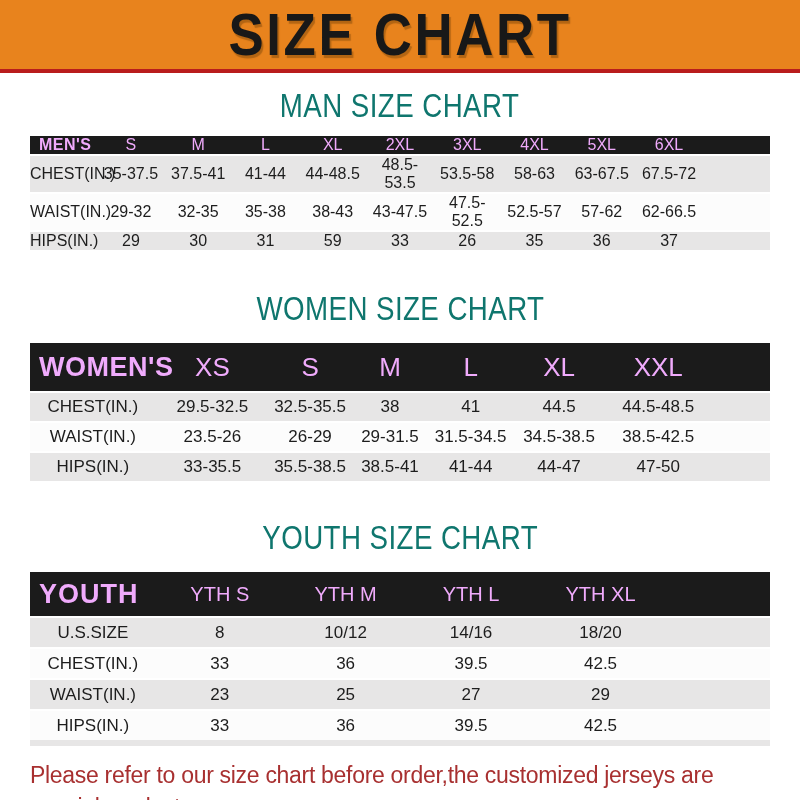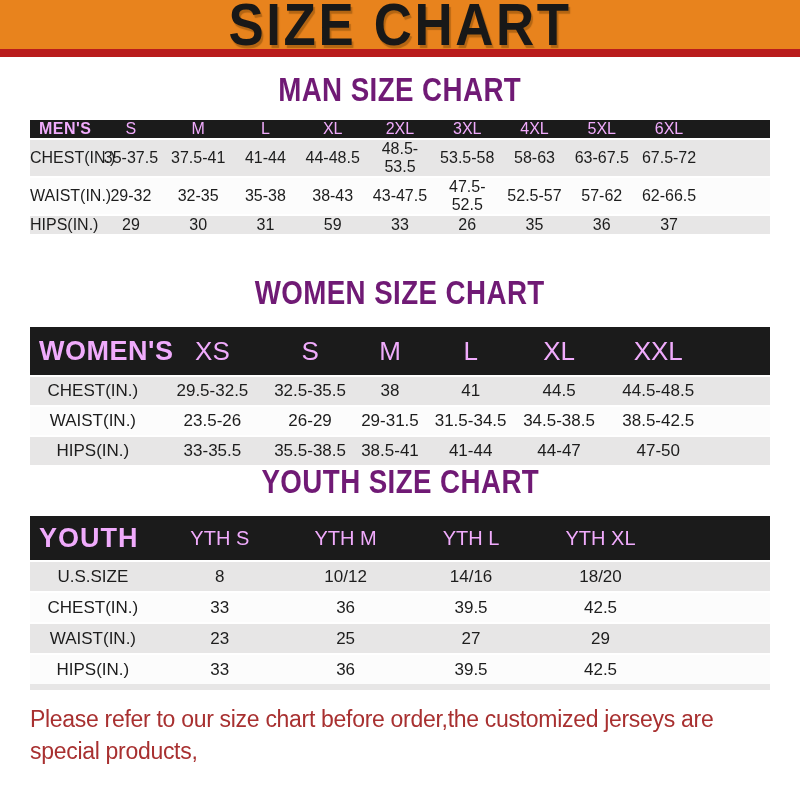--- a/index.html
+++ b/index.html
@@ -4,45 +4,45 @@
 <style>
   * { margin:0; padding:0; box-sizing:border-box; }
   html,body { width:800px; height:800px; }
   body {
     background:#ffffff;
     font-family:"Liberation Sans","DejaVu Sans",sans-serif;
     overflow:hidden;
   }
   
   .banner {
-    height:57px;
+    height:73px;
     background:var(--banner-bg,#E8831D);
     display:flex; align-items:center; justify-content:center;
-    border-bottom:8px solid #b91c1c;
+    border-bottom:4px solid #b91c1c;
   }
   .banner-title {
     display:inline-block;
     font-size:60px; font-weight:bold; color:#181818;
     letter-spacing:3px; line-height:1;
     transform:scaleX(0.88);
     text-shadow:2px 3px 1px rgba(80,45,0,0.35);
     white-space:nowrap;
   }
   
   .section-heading {
-    text-align:center; font-weight:bold; color:#701a75;
+    text-align:center; font-weight:normal; color:#0f766e;
     font-size:33px; line-height:1;
   }
   .section-heading span {
     display:inline-block; transform:scaleX(0.84);
     letter-spacing:0.5px; white-space:nowrap;
   }
   .s-man   .section-heading { margin-top:16px; }
   .s-women .section-heading { margin-top:42px; }
-  .s-youth .section-heading { }
+  .s-youth .section-heading { margin-top:40px; }
   
   table {
     width:740px; margin-left:30px;
     border-collapse:separate; border-spacing:0;
     table-layout:fixed;
   }
   .s-man   table { margin-top:14px; }
   .s-women table { margin-top:18px; }
   .s-youth table { margin-top:18px; border-bottom:6px solid #e7e6e6; }
   thead th {

